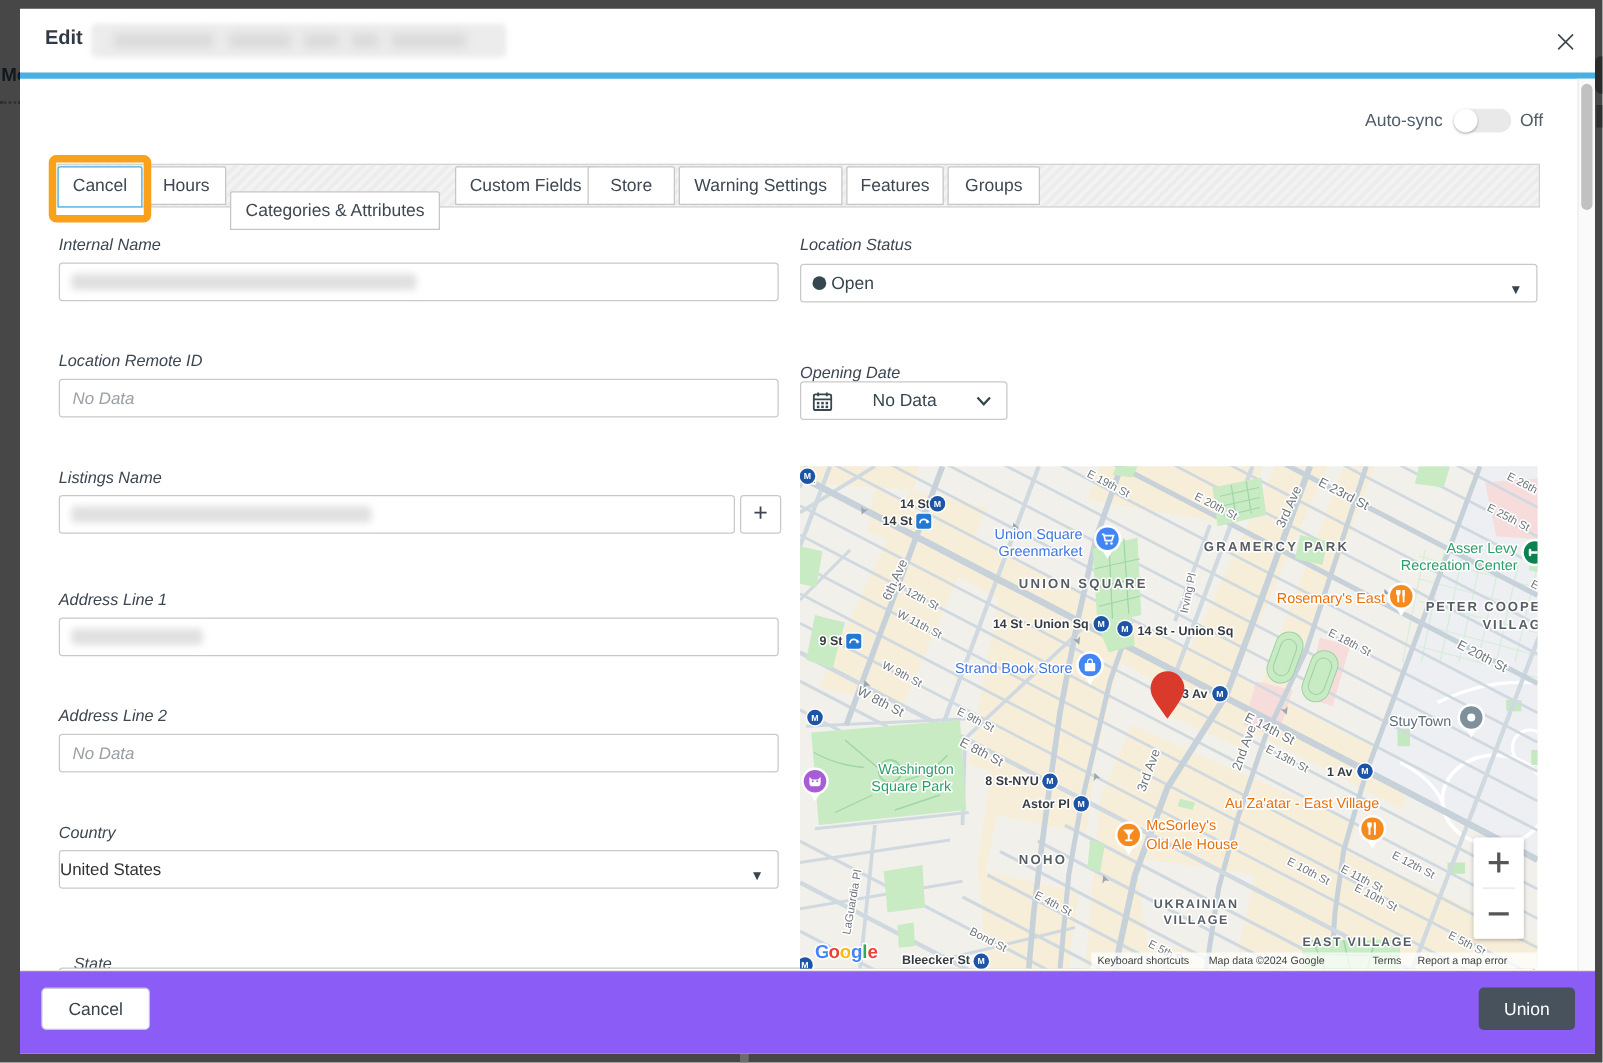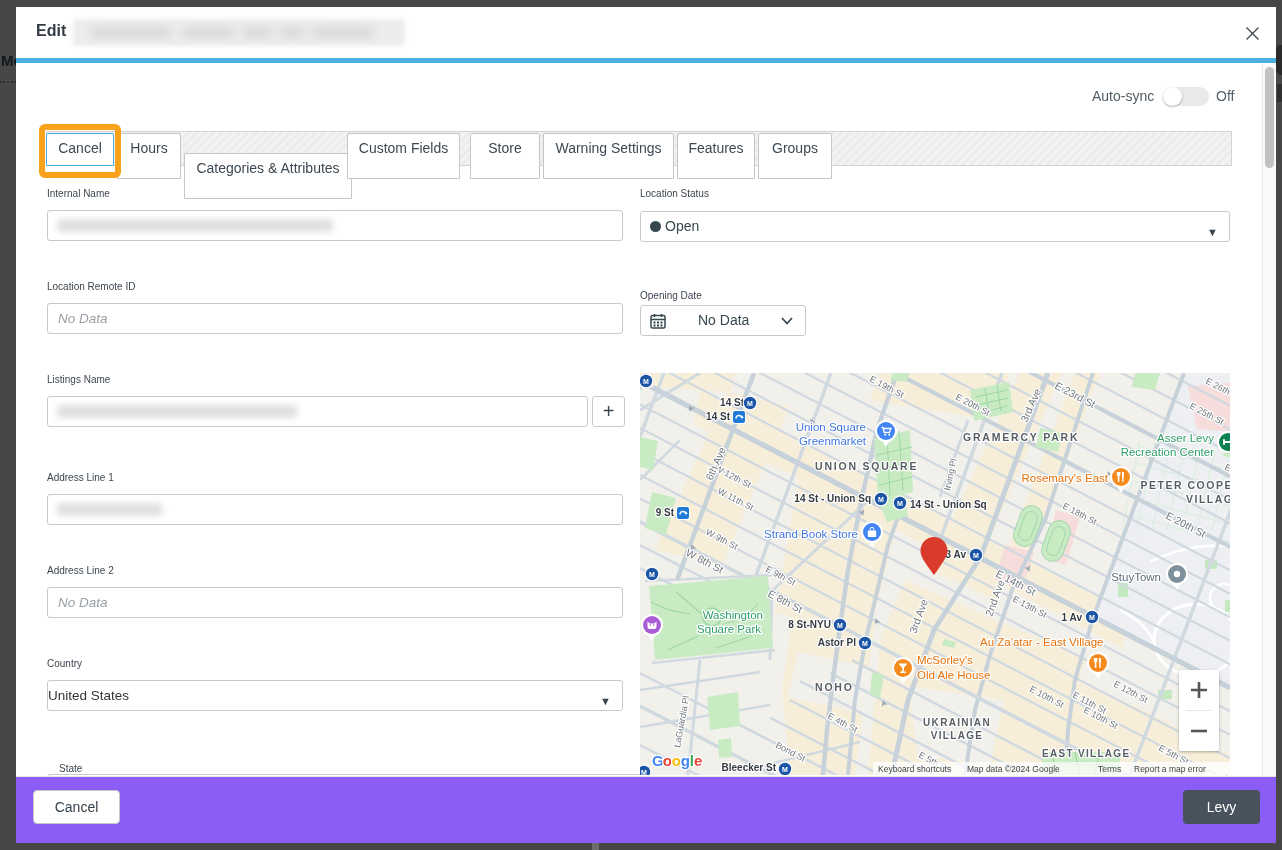--- a/index.html
+++ b/index.html
@@ -7,25 +7,25 @@
 .hdr-redact { position:absolute; left:57px; top:12px; width:332px; height:27px; background:#ececec; border-radius:4px; filter:blur(2px); }
 .hdr-redact i { position:absolute; top:8px; height:11px; background:#dadada; border-radius:3px; display:block; filter:blur(3px); }
 .close { position:absolute; right:17px; top:20px; width:13px; height:13px; }
 .blue { position:absolute; left:0; top:51px; width:100%; height:5px; background:#49b0e2; }
 .autosync { position:absolute; left:1076px; top:81px; font-size:14px; color:#515d66; }
 .toggle { position:absolute; left:1147px; top:80px; width:46px; height:19px; background:#e9e9e9; border-radius:10px; }
 .knob { position:absolute; left:0; top:0; width:19px; height:19px; background:#ffffff; border-radius:50%; box-shadow:0 1px 2px rgba(0,0,0,0.3); }
 .off { position:absolute; left:1200px; top:81px; font-size:14px; color:#515d66; }
 .tabbar { position:absolute; left:30px; top:124px; width:1186px; height:35px; background:#ececec; border:1px solid #d4d4d4;
   background-image:repeating-linear-gradient(135deg, rgba(255,255,255,0.35) 0 3px, rgba(0,0,0,0) 3px 6px); }
-.tab { position:absolute; height:46px; background:#ffffff; border:1px solid #c6c6c6; border-radius:2px 2px 0 0;
+.tab { position:absolute; height:31px; background:#ffffff; border:1px solid #c6c6c6; border-radius:2px 2px 0 0;
   font-size:14px; color:#3d4852; text-align:center; line-height:29px; }
 .tab.active { border-color:#4aafe0; height:33px; z-index:2; }
 .orange { position:absolute; left:23px; top:117px; width:82px; height:54px; border:6px solid #f9a11b; border-radius:6px; z-index:5; }
-.lbl { position:absolute; font-size:10px; color:#3c4650; }
+.lbl { position:absolute; font-size:13px; color:#3c4650;font-style:italic; }
 .inp { position:absolute; background:#fff; border:1px solid #c9c9c9; border-radius:3px; height:31px; }
 .nodata { font-style:italic; color:#9aa0a6; font-size:13.5px; line-height:29px; padding-left:10px; }
 .redact { position:absolute; top:8px; height:13px; background:#e0e0e0; border-radius:3px; filter:blur(3px); }
 .plusbtn { position:absolute; left:545px; top:0; width:33px; height:31px; background:#fff; border:1px solid #c9c9c9; border-radius:3px;
   font-size:20px; color:#3c4650; text-align:center; line-height:28px; font-weight:300; }
 .sel-arrow { position:absolute; right:11px; top:6px; font-size:11px; color:#3a444d; }
 .footer { position:absolute; left:0; bottom:0; width:100%; height:67px; background:#8b5cf6; border-top:1px solid #e4e4e4; }
 .btn-cancel { position:absolute; left:17px; top:13px; width:87px; height:34px; background:#fff; border:1px solid #c6c6c6; border-radius:4px;
   font-size:14px; color:#37424c; text-align:center; line-height:32px; }
 .btn-save { position:absolute; right:16px; top:13px; width:77px; height:34px; background:#47525d; border-radius:4px;
@@ -54,21 +54,21 @@
   <div class="blue"></div>
   <div class="autosync">Auto-sync</div>
   <div class="toggle">
       <div class="knob"></div>
     </div>
   <div class="off">Off</div>
   <div class="tabbar"></div>
   <div class="tab active" style="left:30px;top:126px;width:68px;">Cancel</div>
   <div class="tab" style="left:101px;top:126px;width:64px;">Hours</div>
   <div class="tab" style="left:168px;top:126px;width:168px;margin-top:20px;">Categories &amp; Attributes</div>
-  <div class="tab" style="left:331px;top:126px;width:113px;">Custom Fields</div>
+  <div class="tab" style="left:348px;top:126px;width:113px;">Custom Fields</div>
   <div class="tab" style="left:454px;top:126px;width:70px;">Store</div>
   <div class="tab" style="left:527px;top:126px;width:131px;">Warning Settings</div>
   <div class="tab" style="left:661px;top:126px;width:78px;">Features</div>
   <div class="tab" style="left:742px;top:126px;width:74px;">Groups</div>
   <div class="orange"></div>
 
   <div class="lbl" style="left:31px;top:181px;">Internal Name</div>
   <div class="inp" style="left:31px;top:203px;width:576px;">
       <div class="redact" style="left:9px;width:276px;"></div>
     </div>
@@ -441,17 +441,17 @@
           <rect x="539" y="297" width="40" height="81" rx="2" fill="#ffffff" filter="url(#ds)"></rect>
           <path d="M 559,309 v16 M 551,317 h16" stroke="#565656" stroke-width="2.6"></path>
           <line x1="546" y1="337.5" x2="572" y2="337.5" stroke="#e6e6e6" stroke-width="1"></line>
           <line x1="551" y1="358" x2="567" y2="358" stroke="#565656" stroke-width="2.6"></line>
         </g>
 </g>
     </svg>
 
   <div class="footer">
     <div class="btn-cancel">Cancel</div>
-    <div class="btn-save">Levy</div>
+    <div class="btn-save">Union</div>
   </div>
   <div class="sbar">
       <div class="sthumb"></div>
     </div>
 </div>
 </body></html>

